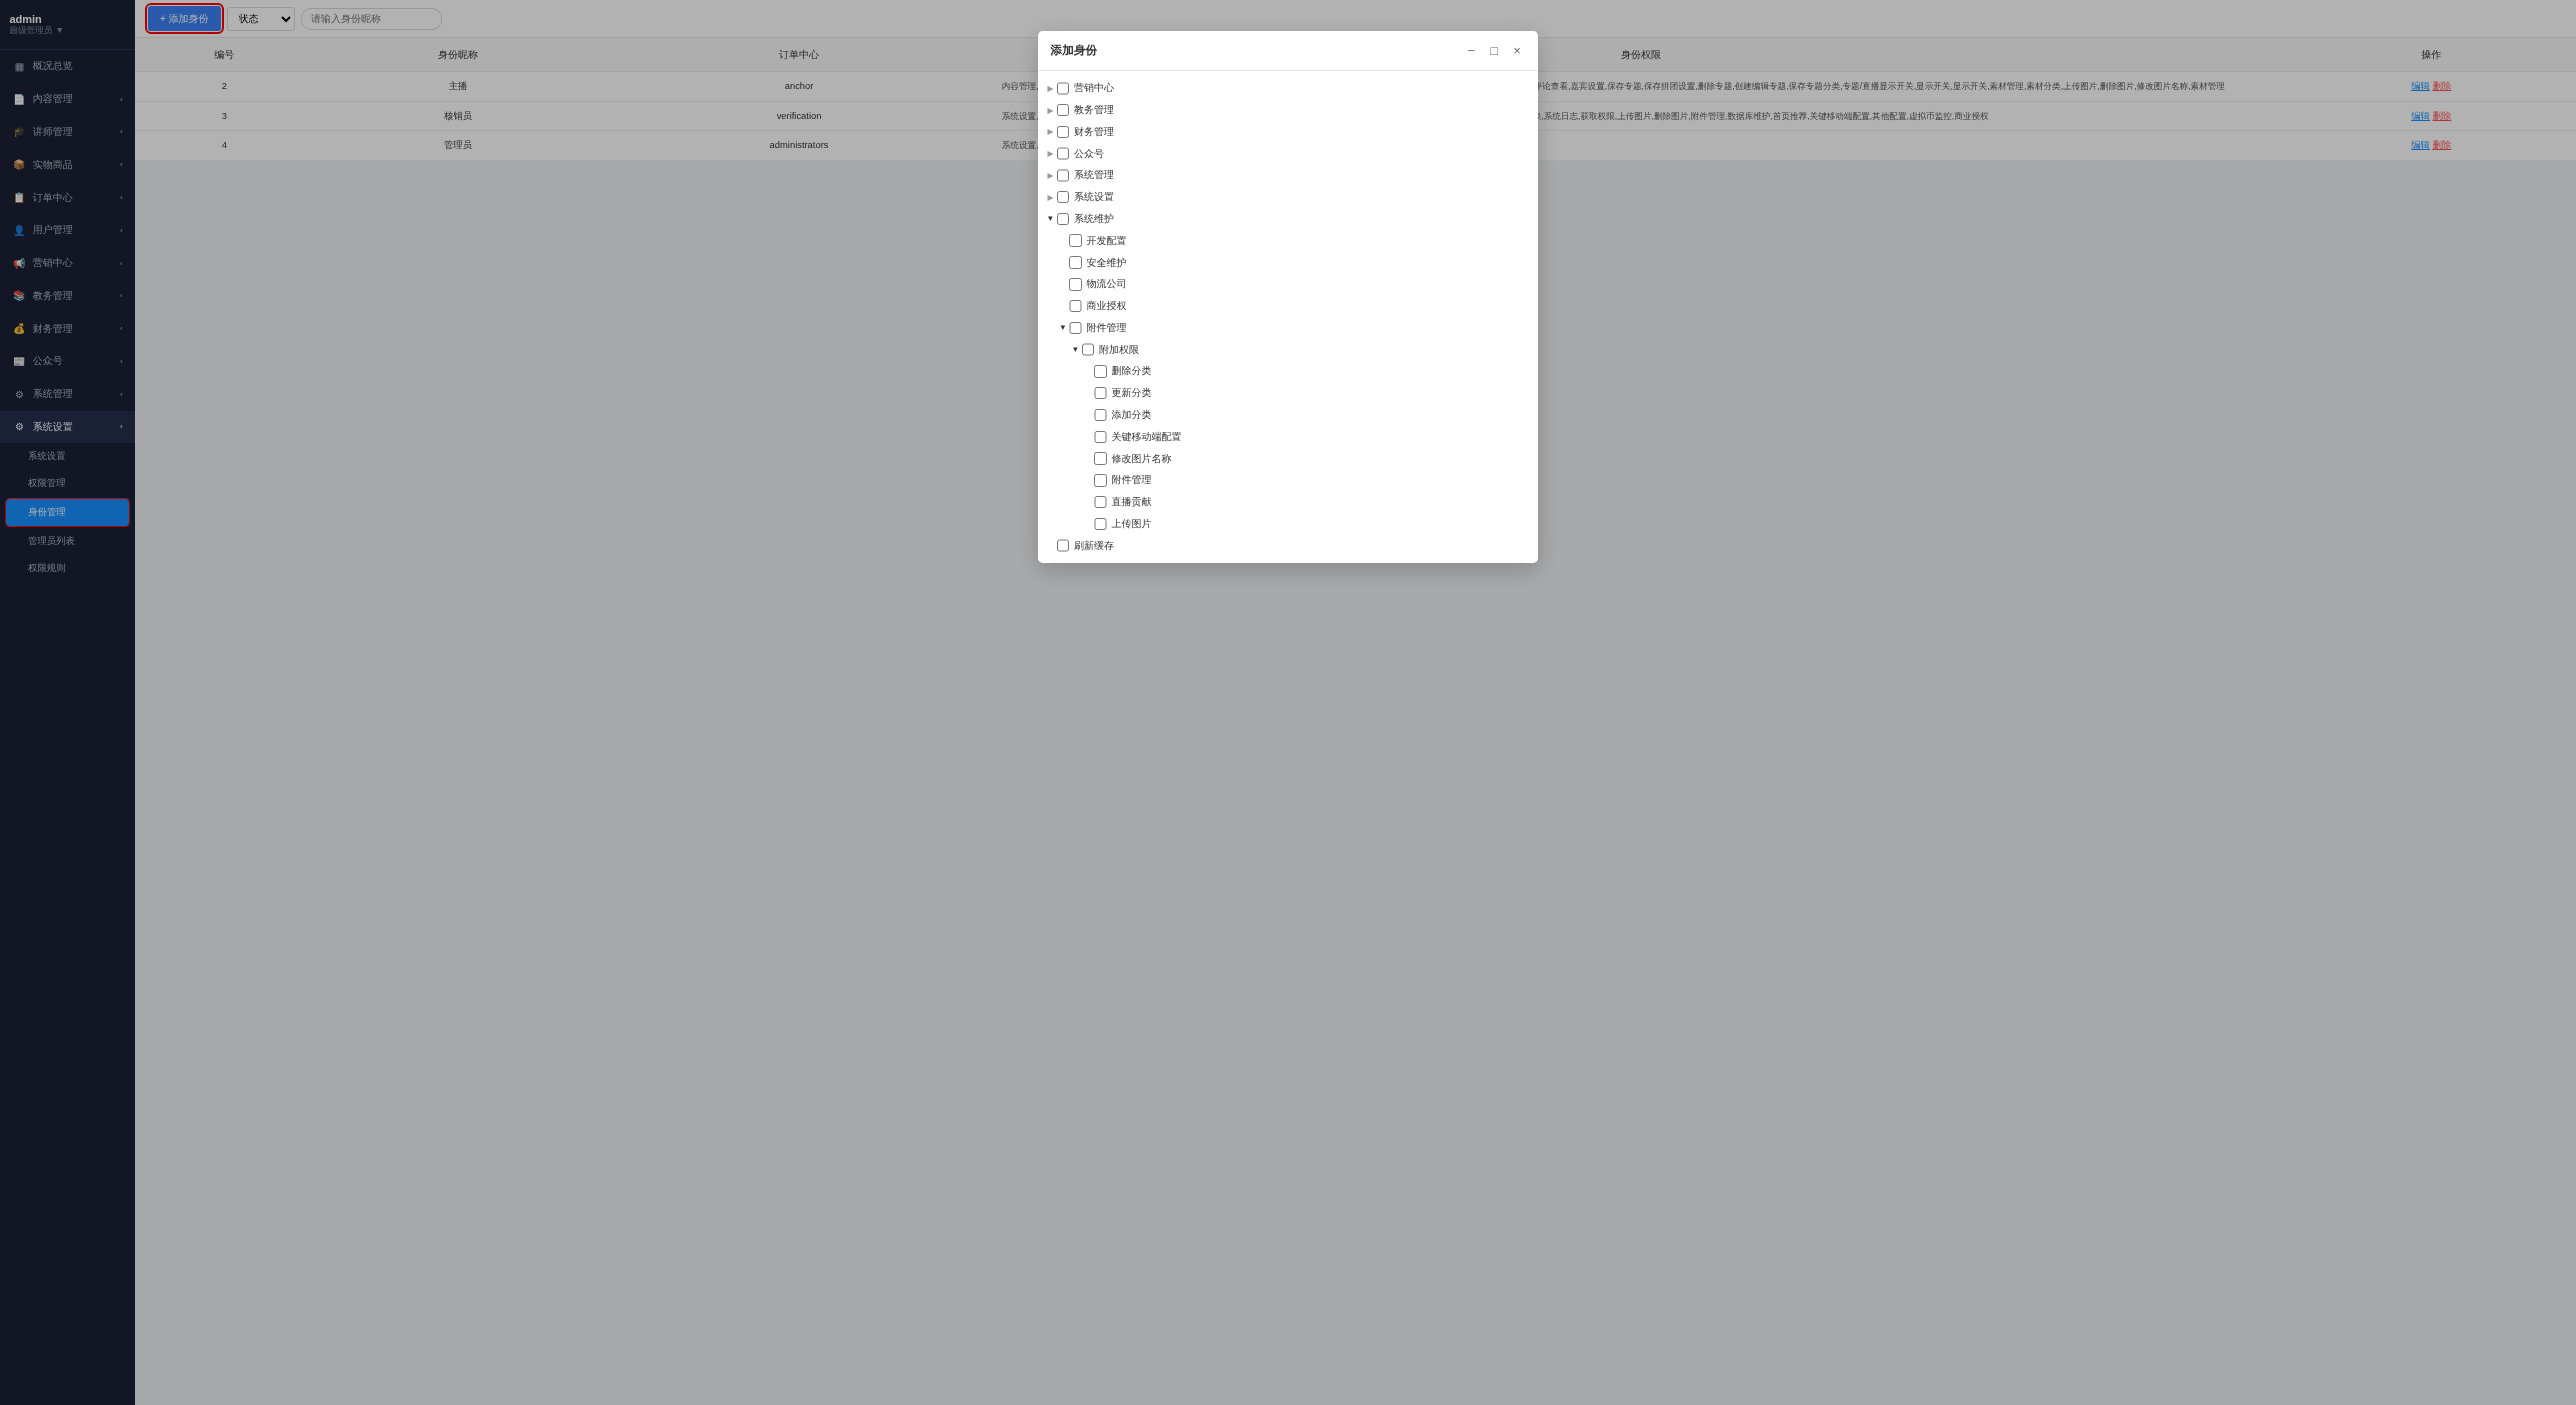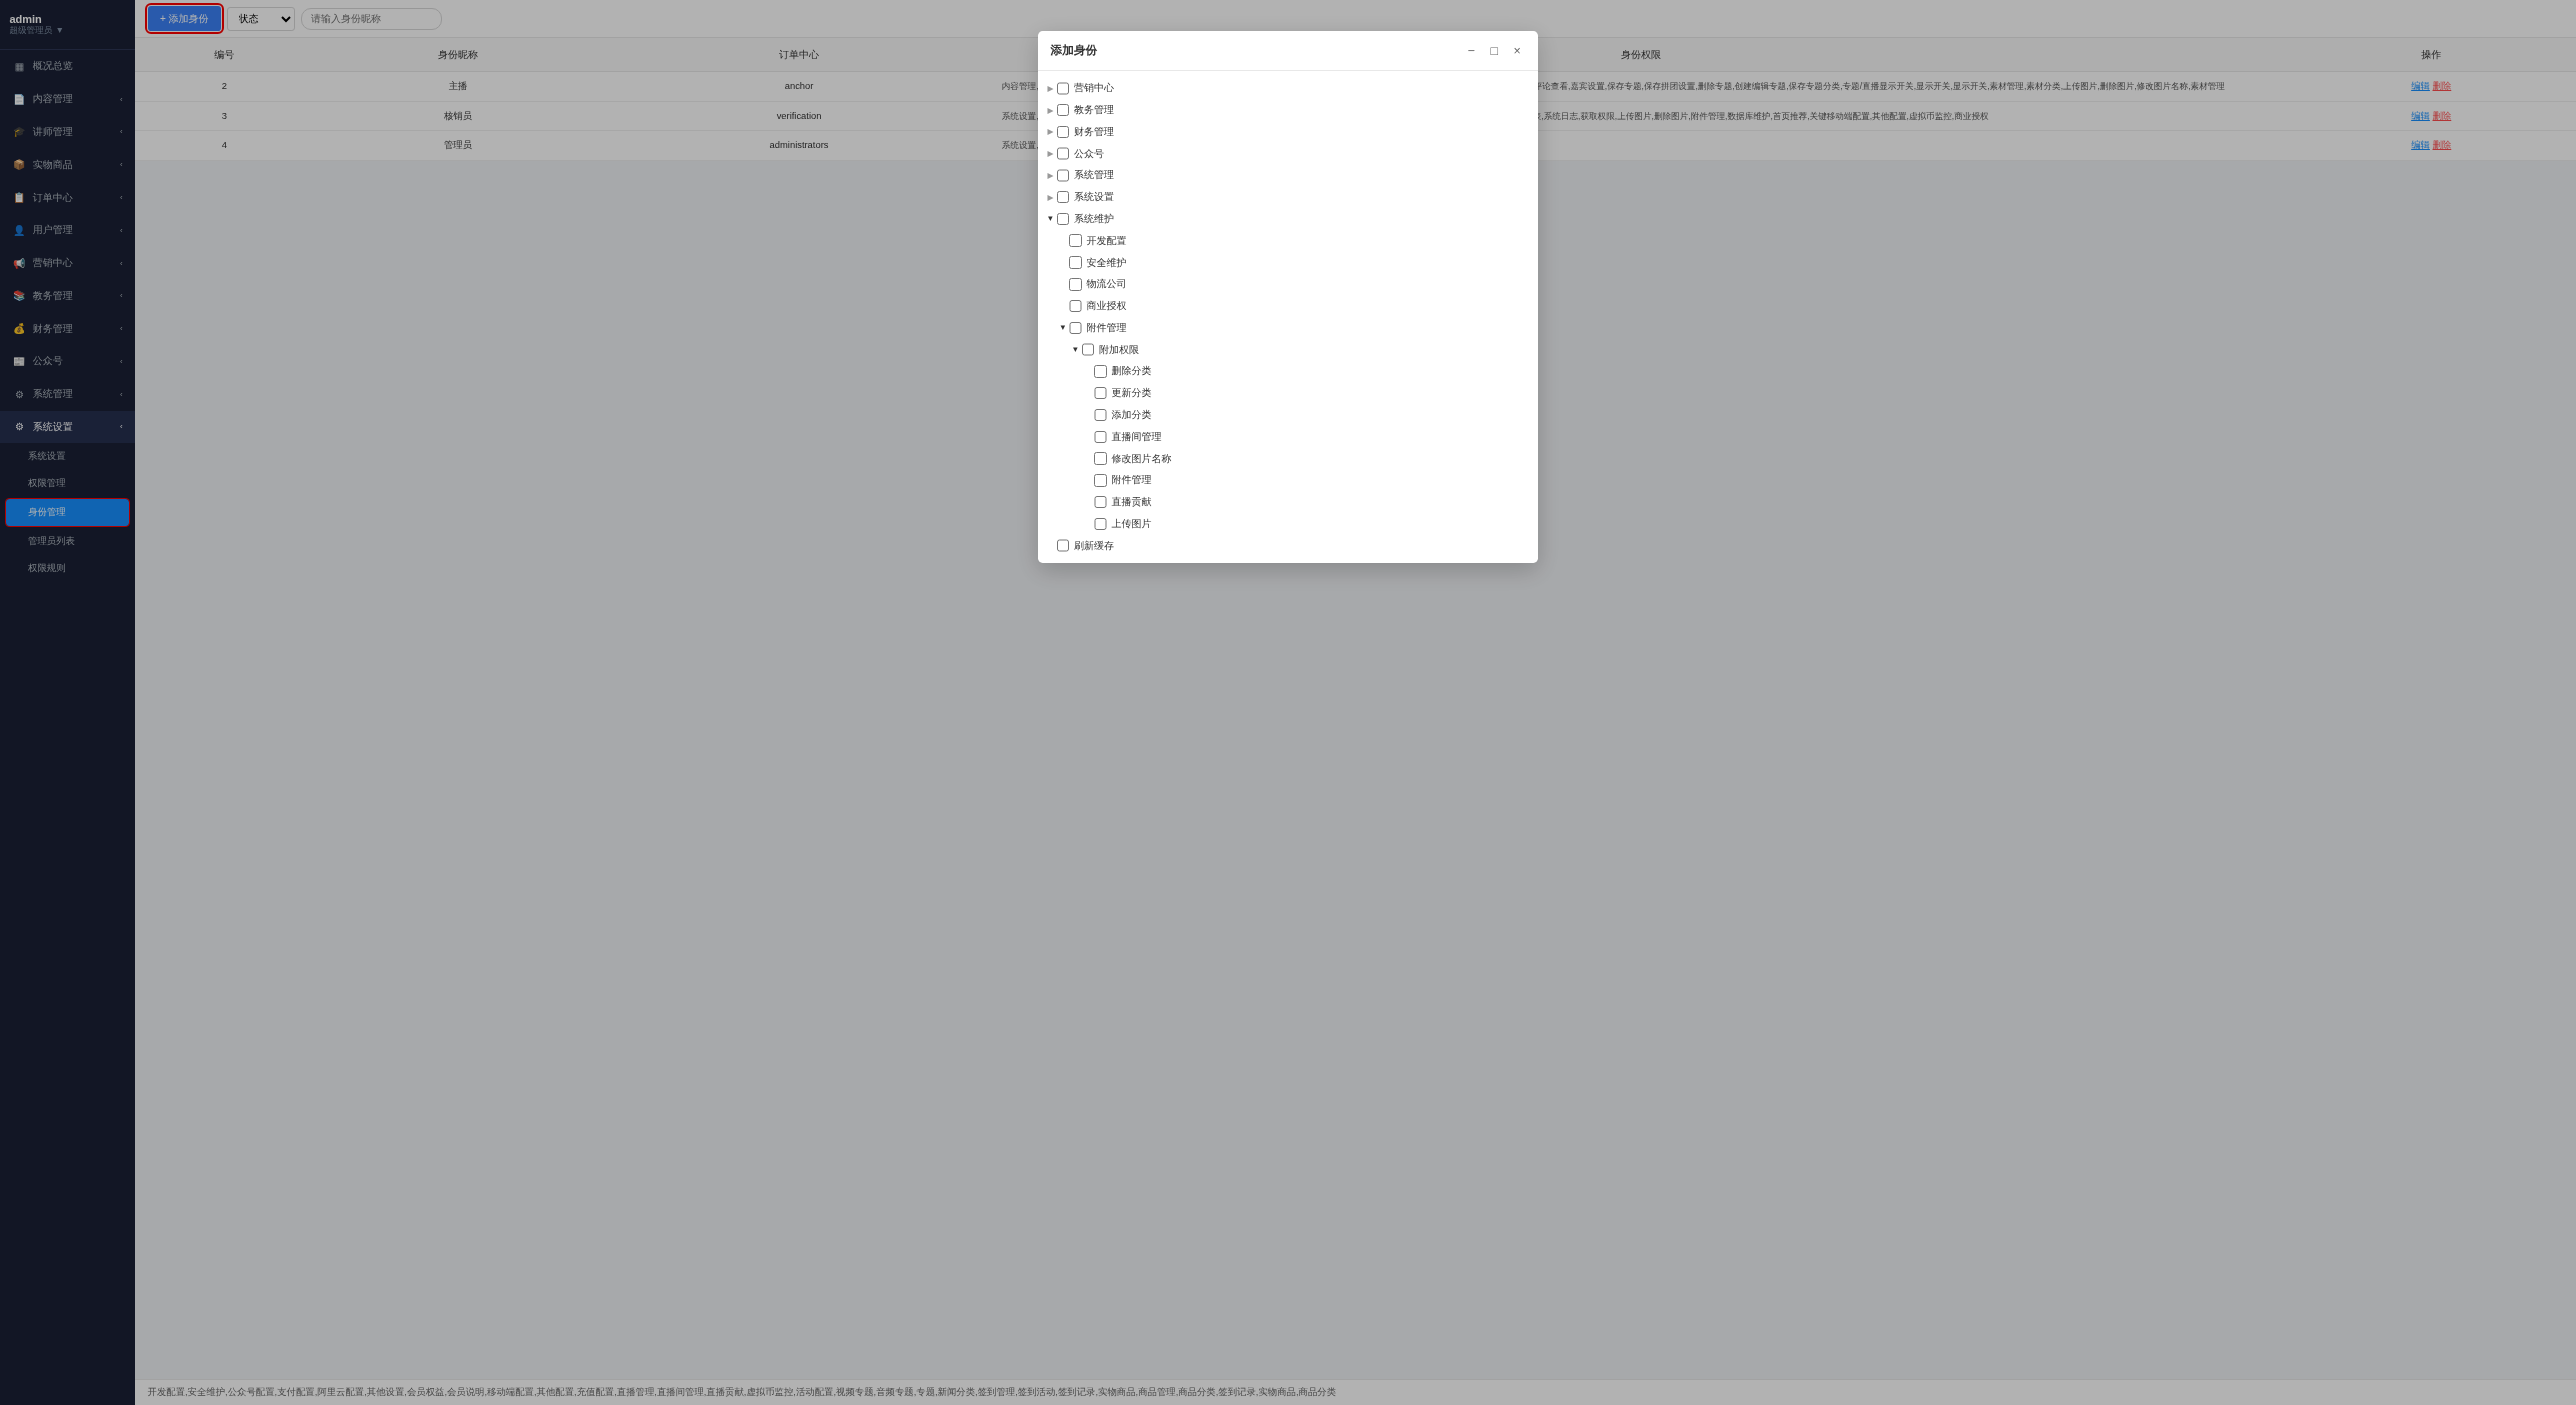--- a/index.html
+++ b/index.html
@@ -212,23 +212,20 @@
     <td>4</td>
     <td>管理员</td>
     <td>administrators</td>
     <td class="td-desc">系统设置,图文消息,删除,管理员列表,附件管理,附加权限,关键词回复,分类展示,配置列表,提交添加</td>
     <td><a href="#" style="color:#1890ff;font-size:9.4px;">编辑</a> <a href="#" style="color:#ff4d4f;font-size:9.4px;">删除</a></td>
   </tr>
         </tbody>
     </table>
   </div>
 
-  <div class="bottom-bar">
-    <span>开发配置,安全维护,公众号配置,支付配置,阿里云配置,其他设置,会员权益,会员说明,移动端配置,其他配置,充值配置,直播管理,直播间管理,直播贡献,虚拟币监控,活动配置,视频专题,音频专题,专题,新闻分类,签到管理,签到活动,签到记录,实物商品,商品管理,商品分类,签到记录,实物商品,商品分类</span>
-  </div>
 </div>
 
 <div class="modal-backdrop">
   <div class="modal">
     <div class="modal-header">
       <span class="modal-title">添加身份</span>
       <div class="modal-controls">
         <button class="modal-control-btn">−</button>
         <button class="modal-control-btn">□</button>
         <button class="modal-control-btn">×</button>
@@ -345,21 +342,21 @@
                         <div class="tree-item">
                           <span class="tree-arrow"></span>
                           <input type="checkbox" class="tree-checkbox" style="">
                           <span class="tree-label">添加分类</span>
                         </div>
                       </div>
                       <div style="padding-left: 0px;">
                         <div class="tree-item">
                           <span class="tree-arrow"></span>
                           <input type="checkbox" class="tree-checkbox" style="">
-                          <span class="tree-label">直播间管理</span>
+                          <span class="tree-label">关键移动端配置</span>
                         </div>
                       </div>
                       <div style="padding-left: 0px;">
                         <div class="tree-item">
                           <span class="tree-arrow"></span>
                           <input type="checkbox" class="tree-checkbox" style="">
                           <span class="tree-label">修改图片名称</span>
                         </div>
                       </div>
                       <div style="padding-left: 0px;">

